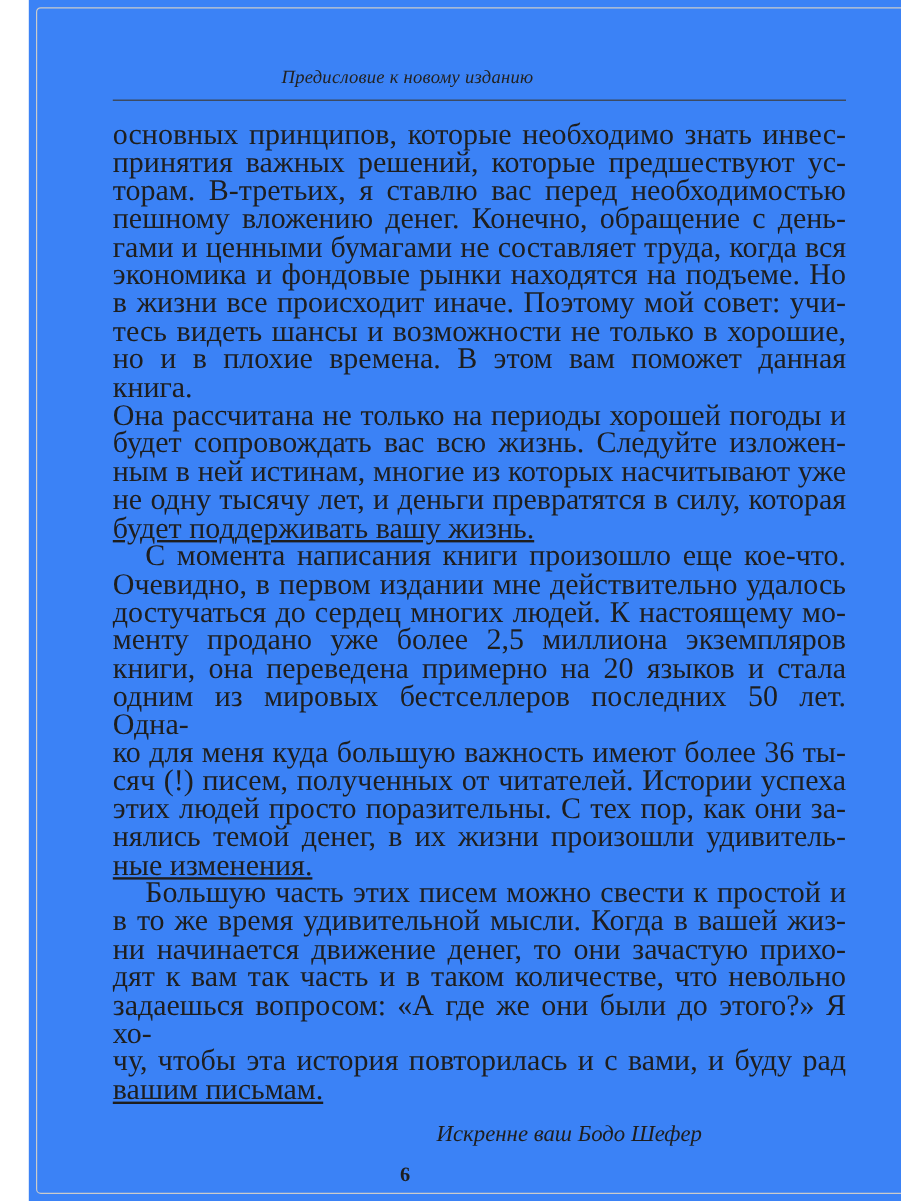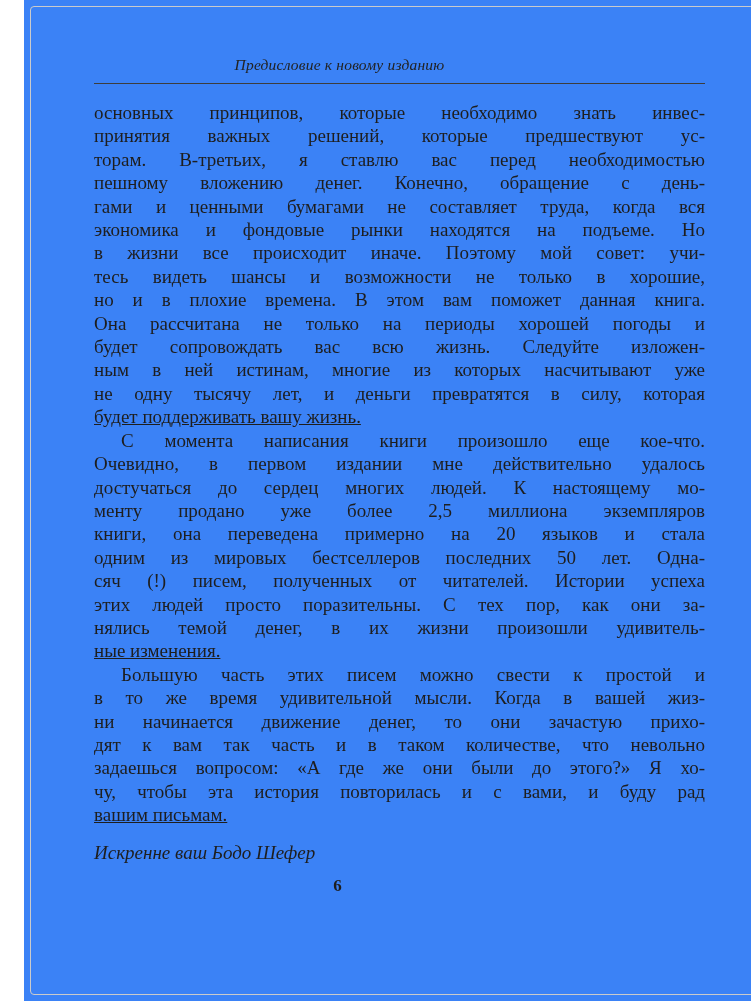--- a/index.html
+++ b/index.html
@@ -39,39 +39,40 @@
     letter-spacing: 0.2px;
     color: #222222;
   }
   .header-rule {
     height: 1px;
     background: #3d3d3d;
     margin-top: 9px;
   }
   .body-text {
     margin-top: 17px;
-    font-size: 19px;
+    font-size: 25px;
     line-height: 23.4px;
   }
   .line {
     text-align: justify;
     text-align-last: justify;
   }
   .line.last {
     text-align-last: left;
     text-decoration: underline;
   }
   .paragraph.indent .line:first-child {
     text-indent: 27px;
   }
   .signature {
     margin-top: 14px;
     font-style: italic;
     font-size: 19px;
     line-height: 23px;
+    text-align: right;
     padding-right: 120px;
   }
   .page-number {
     margin-top: 12px;
     text-align: center;
     font-weight: bold;
     font-size: 17px;
     transform: translateX(-62px);
   }
 </style>
@@ -100,20 +101,21 @@
           <div class="line">не одну тысячу лет, и деньги превратятся в силу, которая</div>
           <div class="line last">будет поддерживать вашу жизнь.</div>
         </div>
         <div class="paragraph indent">
           <div class="line">С момента написания книги произошло еще кое-что.</div>
           <div class="line">Очевидно, в первом издании мне действительно удалось</div>
           <div class="line">достучаться до сердец многих людей. К настоящему мо-</div>
           <div class="line">менту продано уже более 2,5 миллиона экземпляров</div>
           <div class="line">книги, она переведена примерно на 20 языков и стала</div>
           <div class="line">одним из мировых бестселлеров последних 50 лет. Одна-</div>
+          <div class="line">ко для меня куда большую важность имеют более 36 ты-</div>
           <div class="line">сяч (!) писем, полученных от читателей. Истории успеха</div>
           <div class="line">этих людей просто поразительны. С тех пор, как они за-</div>
           <div class="line">нялись темой денег, в их жизни произошли удивитель-</div>
           <div class="line last">ные изменения.</div>
         </div>
         <div class="paragraph indent">
           <div class="line">Большую часть этих писем можно свести к простой и</div>
           <div class="line">в то же время удивительной мысли. Когда в вашей жиз-</div>
           <div class="line">ни начинается движение денег, то они зачастую прихо-</div>
           <div class="line">дят к вам так часть и в таком количестве, что невольно</div>

